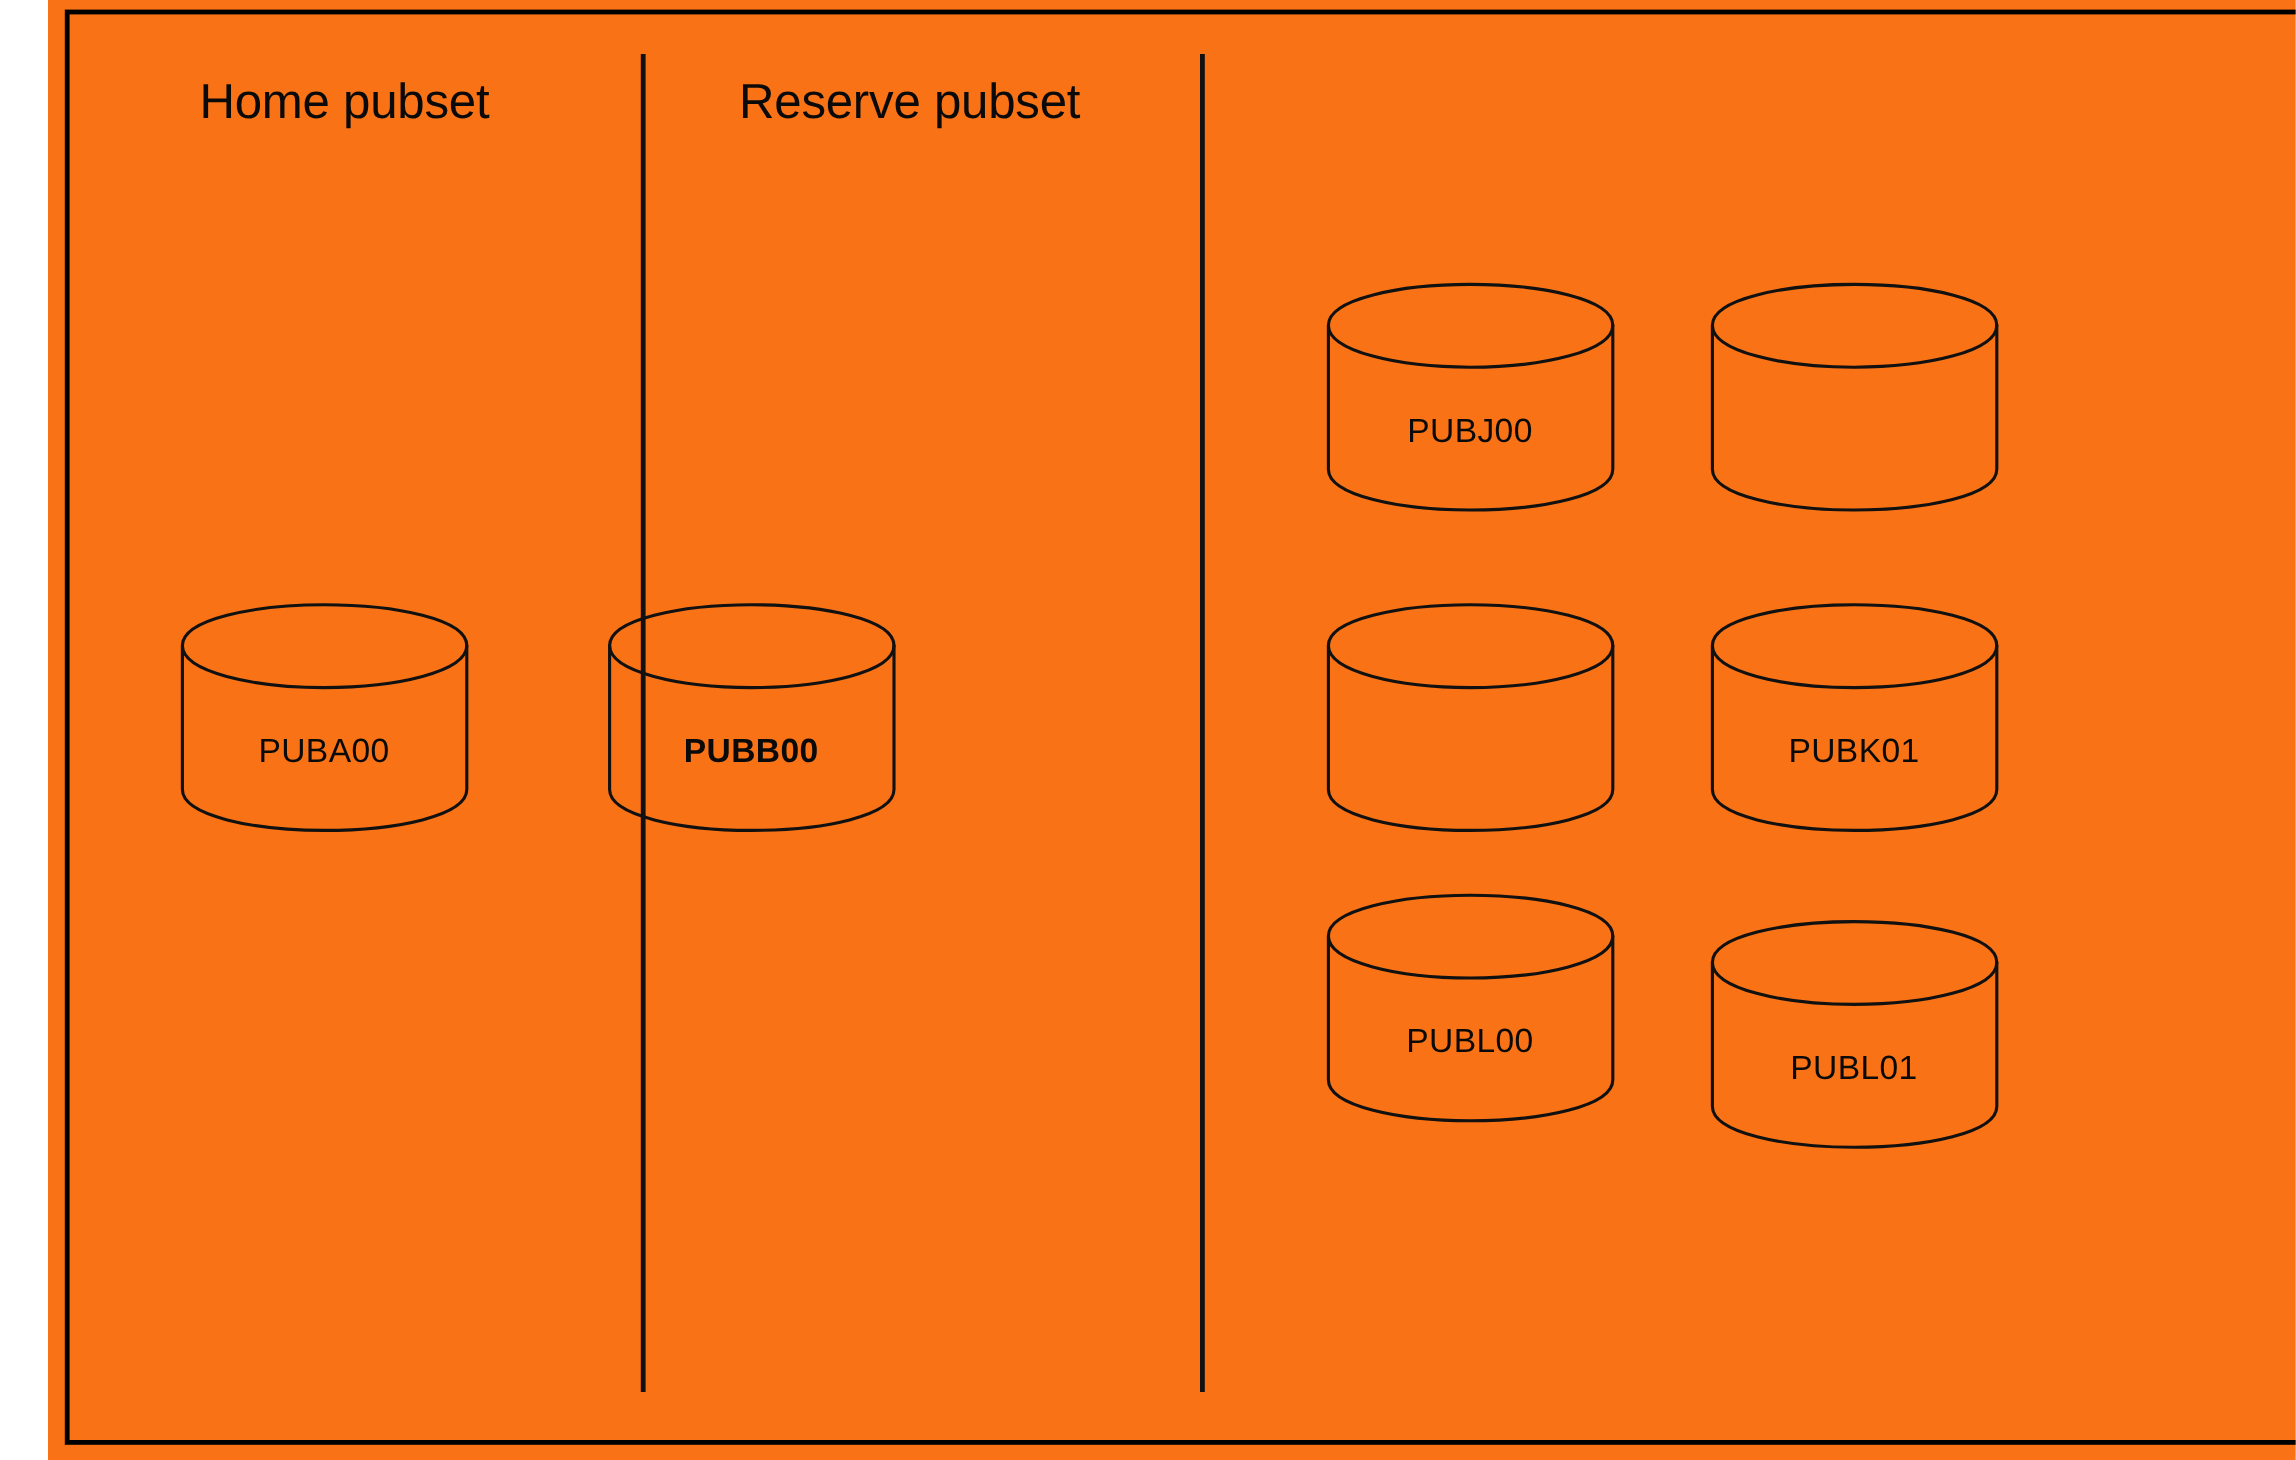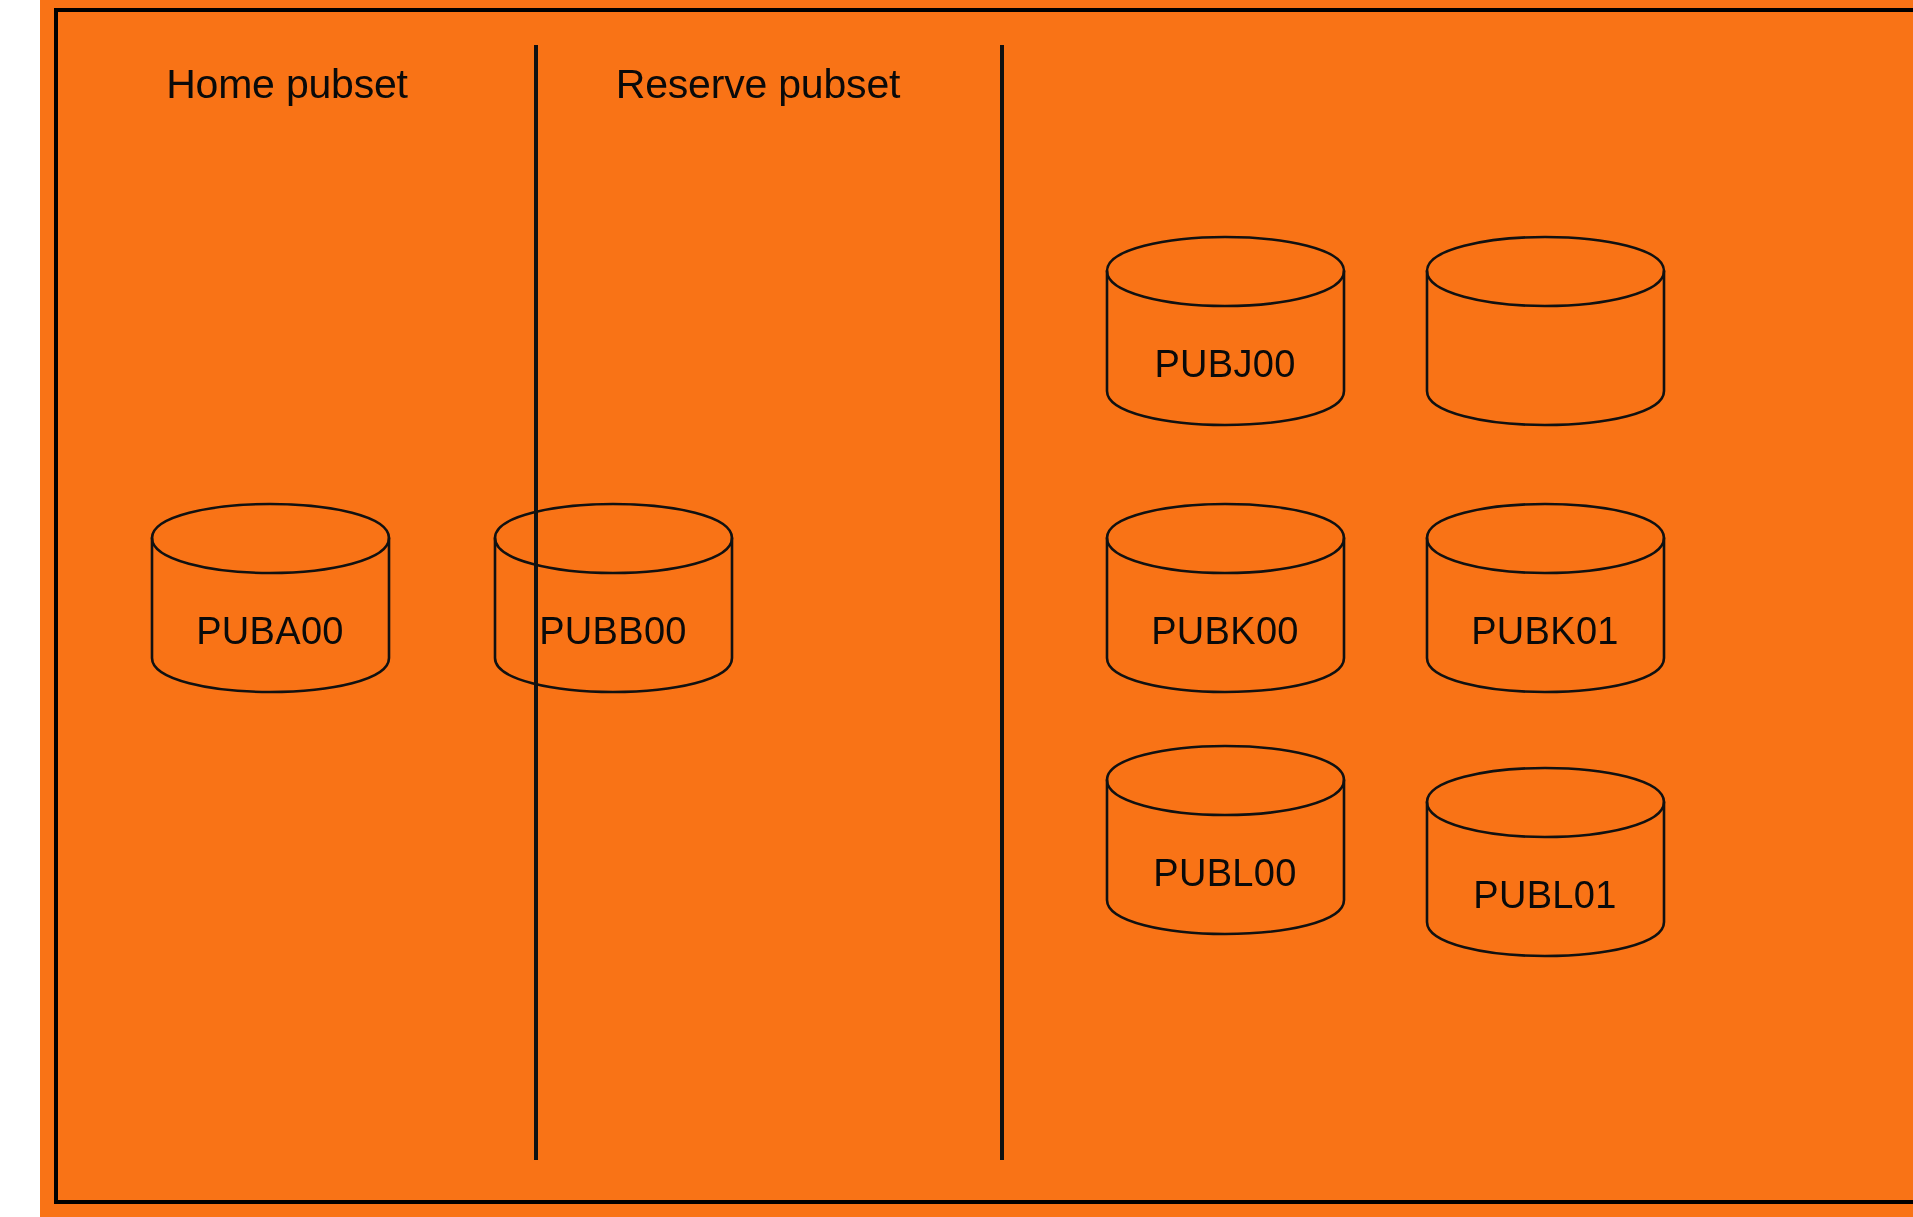--- a/index.html
+++ b/index.html
@@ -64,32 +64,32 @@
     width: 260px;
     height: 200px;
     overflow: visible;
   }
   .cyl-label {
     position: absolute;
     left: 0;
     top: 112px;
     width: 260px;
     text-align: center;
-    font-size: 38px;
+    font-size: 28px;
     line-height: 1;
     color: #0a0a0a;
     font-family: "Liberation Sans", sans-serif;
     white-space: nowrap;
     letter-spacing: 0.3px;
   }
 
   
   #cyl-puba00 { left: 100px; top: 500px; }
   
-  #cyl-pubb00 { left: 443px; top: 500px; }
+  #cyl-pubb00 { left: 456px; top: 500px; font-weight: bold; }
   
   #cyl-pubj00 { left: 1055px; top: 233px; }
   #cyl-pubj01 { left: 1375px; top: 233px; }
   #cyl-pubk00 { left: 1055px; top: 500px; }
   #cyl-pubk01 { left: 1375px; top: 500px; }
   #cyl-publ00 { left: 1055px; top: 742px; }
   #cyl-publ01 { left: 1375px; top: 764px; }
 </style>
 </head>
 <body>
@@ -168,21 +168,20 @@
       <path d="M 12 38
                C 12 16, 72 4, 130 4
                C 190 4, 249 16, 249 38
                C 249 60, 190 73, 130 73
                C 71 73, 12 60, 12 38 Z" fill="none" stroke="#111111" stroke-width="2.6" stroke-linecap="round"></path>
       <path d="M 12 38 L 12 158
                C 12 180, 72 192, 130 192
                C 190 192, 249 180, 249 158
                L 249 38" fill="none" stroke="#111111" stroke-width="2.6" stroke-linecap="round"></path>
     </svg>
-    <div class="cyl-label">PUBK00</div>
   </div>
 
   <div class="cylinder" id="cyl-pubk01">
     <svg viewBox="0 0 260 200">
       <path d="M 12 38
                C 12 16, 72 4, 130 4
                C 190 4, 249 16, 249 38
                C 249 60, 190 73, 130 73
                C 71 73, 12 60, 12 38 Z" fill="none" stroke="#111111" stroke-width="2.6" stroke-linecap="round"></path>
       <path d="M 12 38 L 12 158

